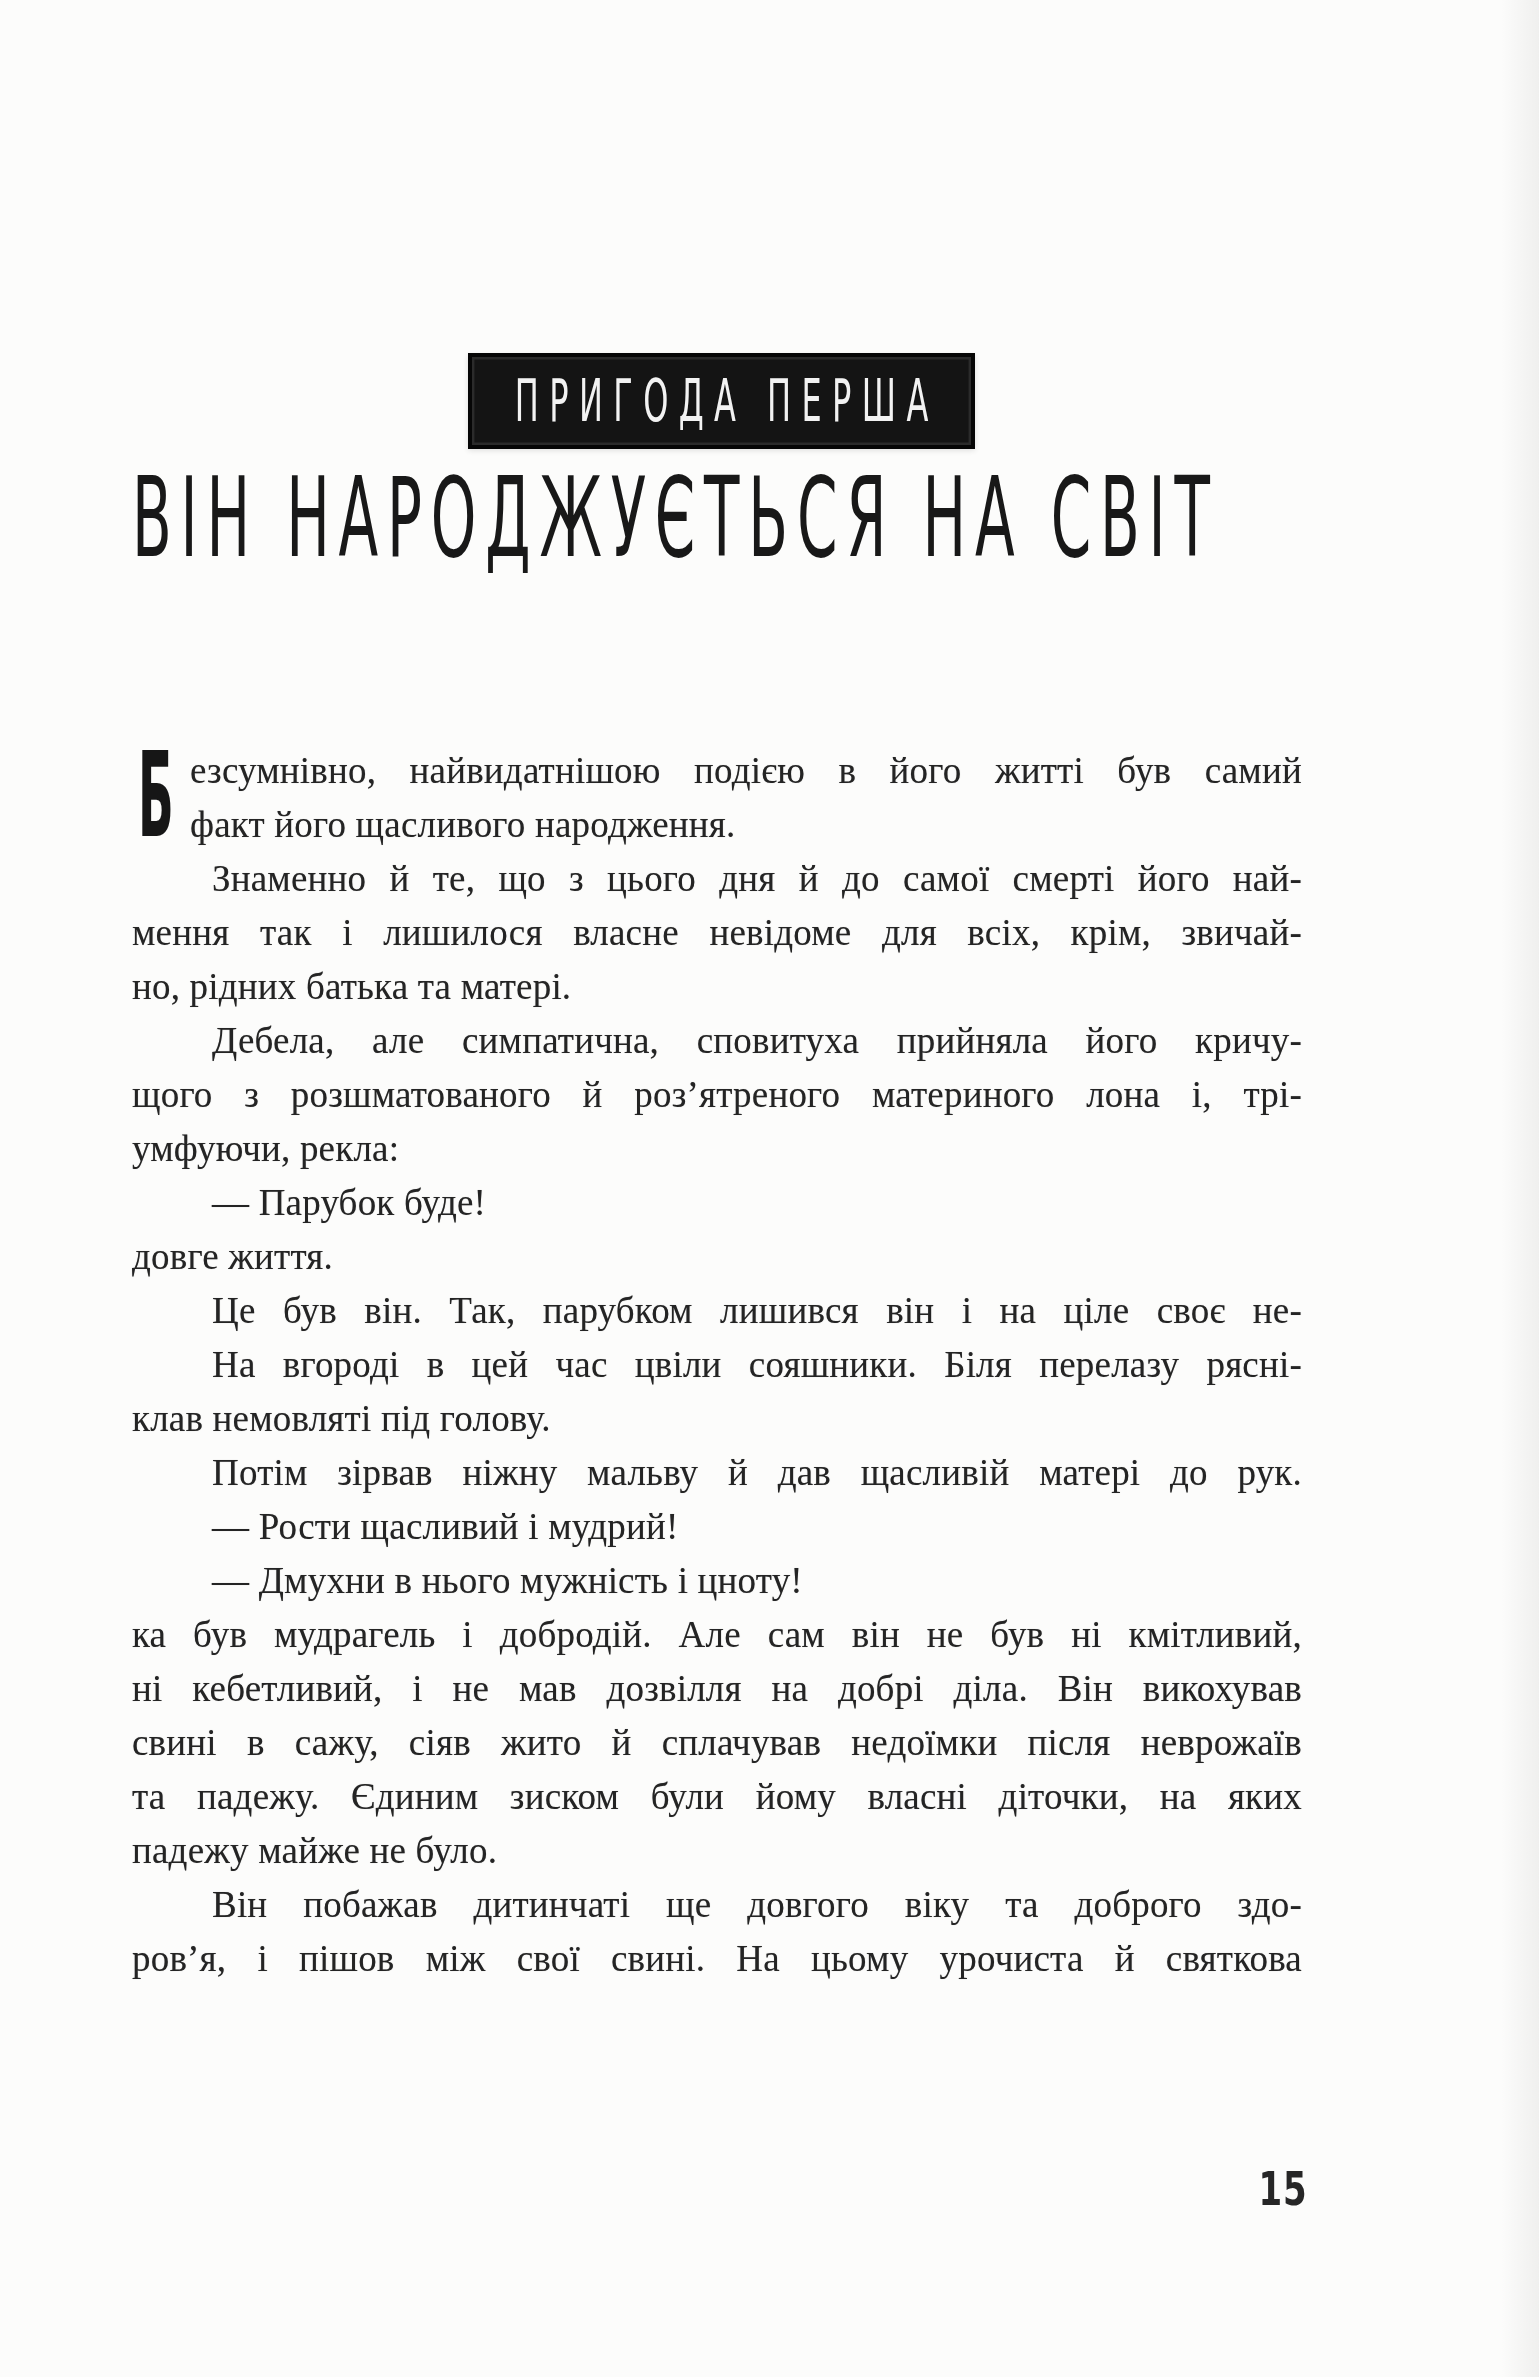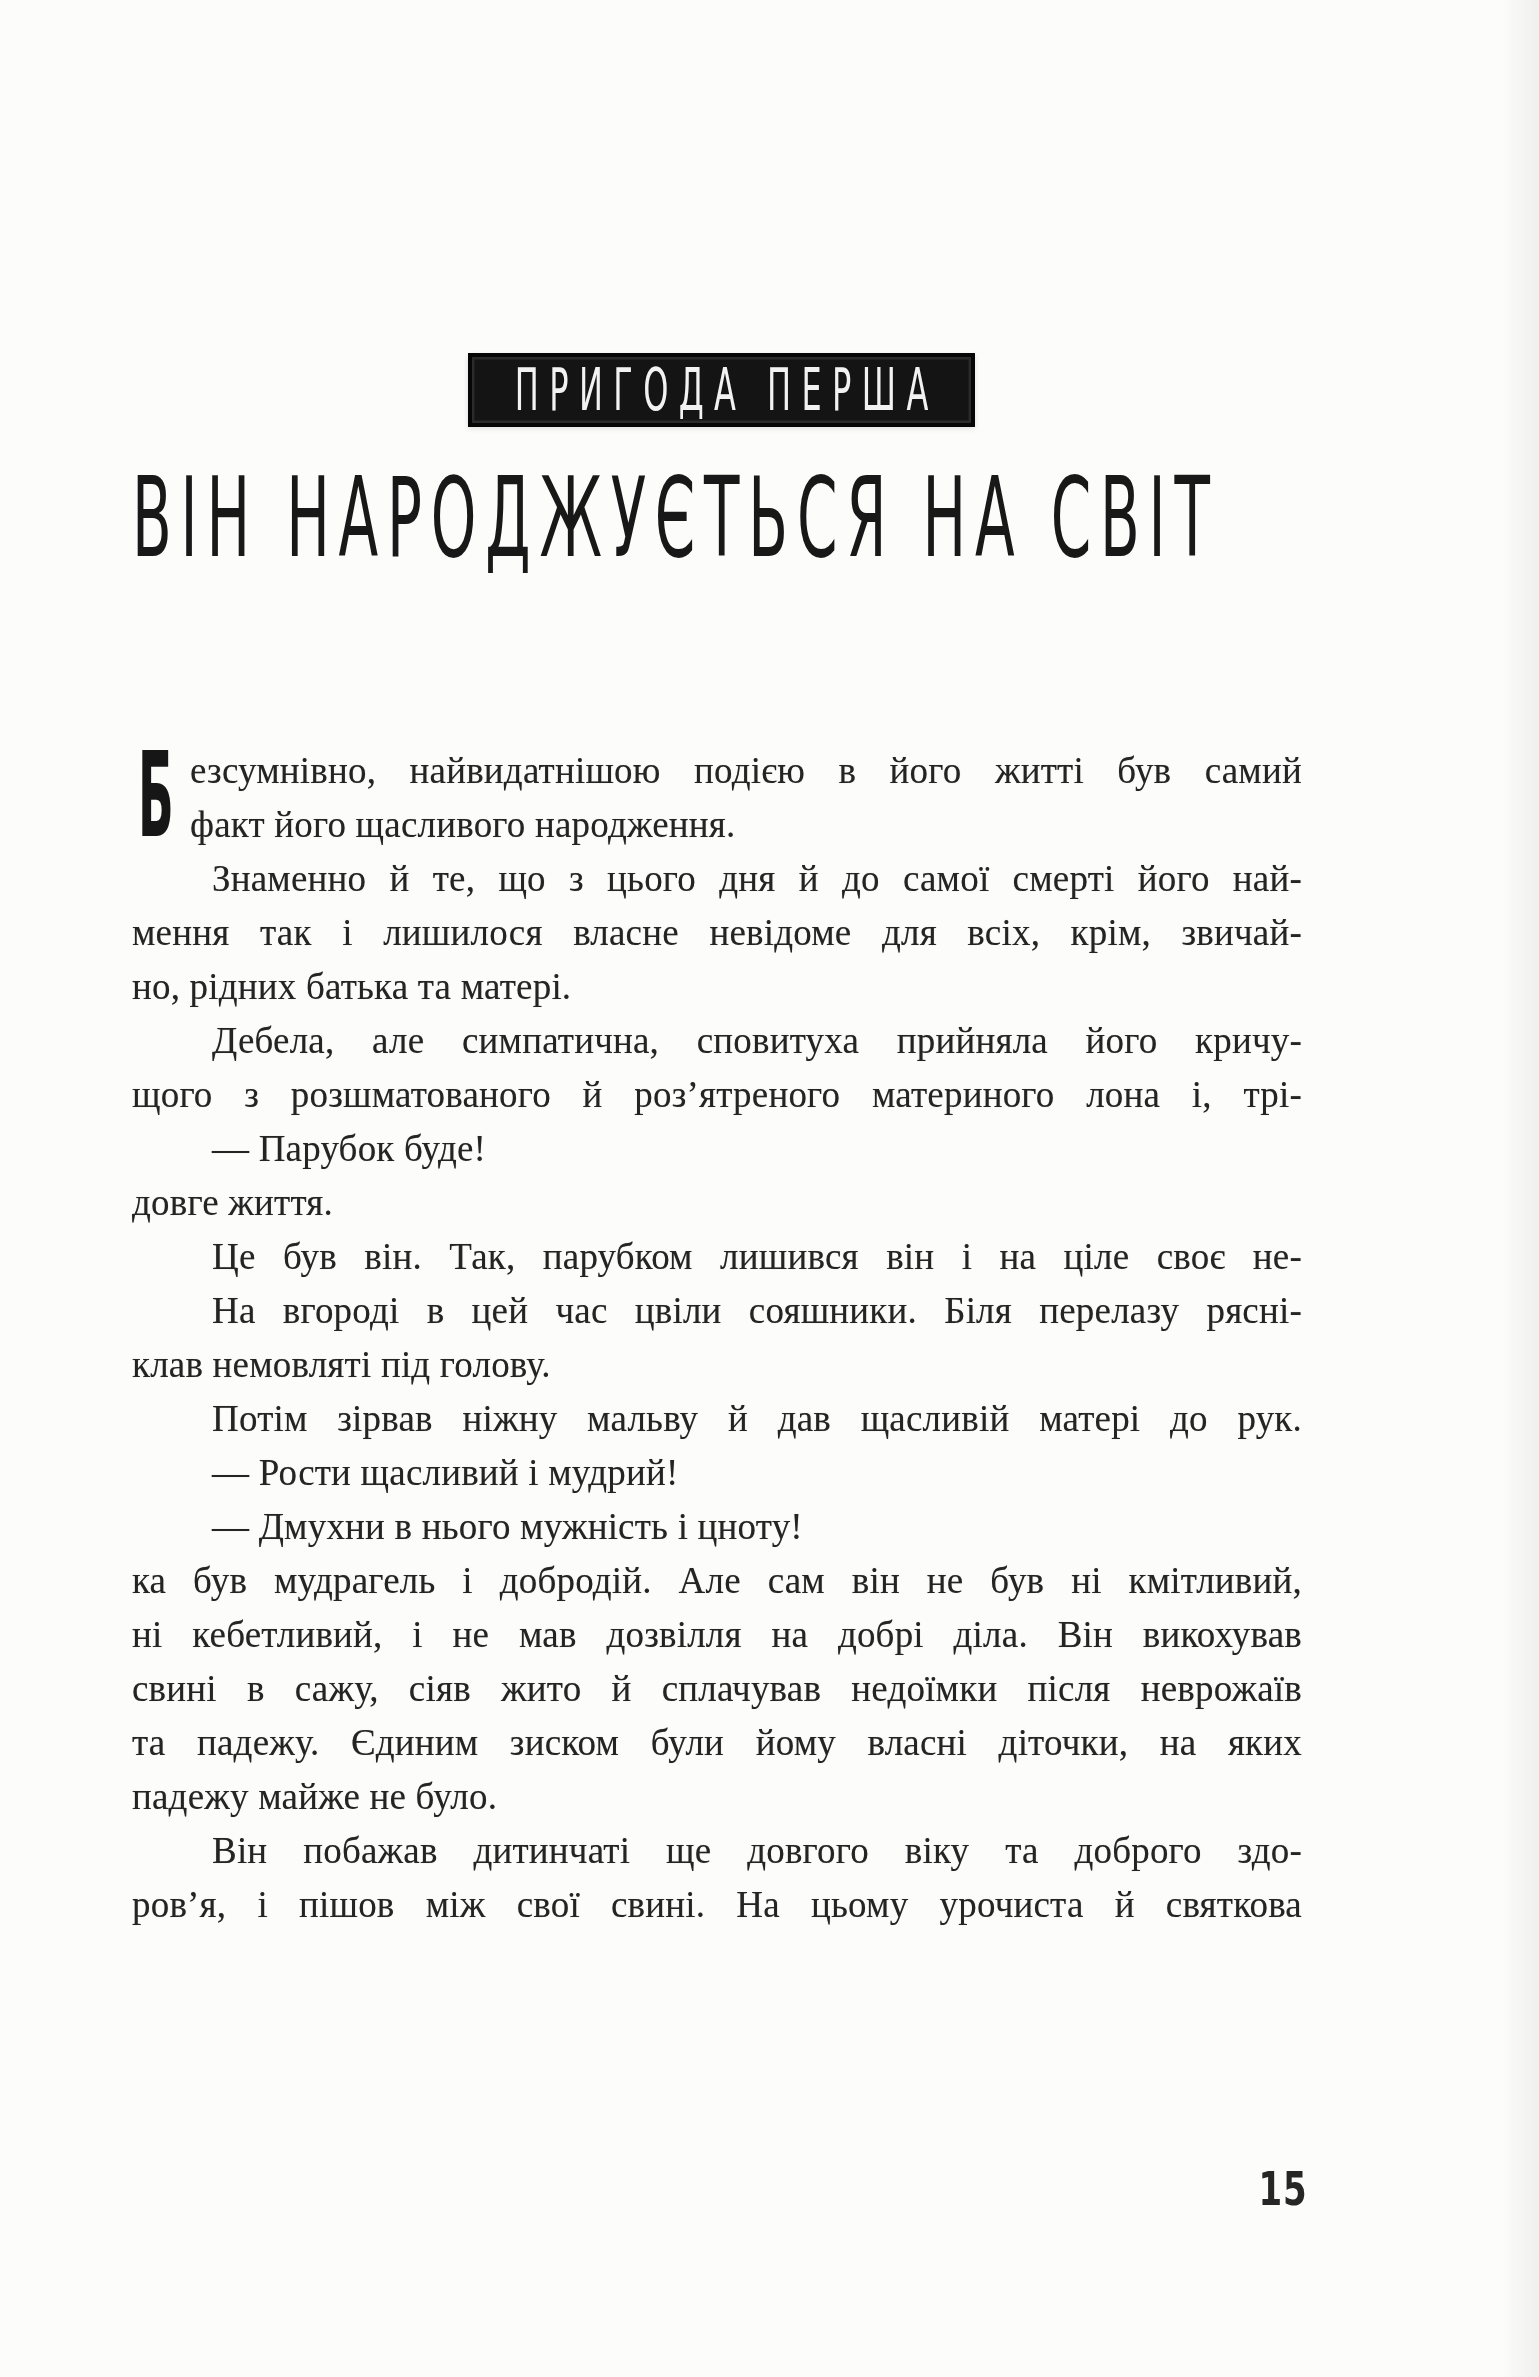--- a/index.html
+++ b/index.html
@@ -19,21 +19,21 @@
     top: 0; right: 0;
     width: 38px; height: 100%;
     background: linear-gradient(to right, rgba(0,0,0,0), rgba(0,0,0,0.05));
     pointer-events: none;
   }
 
   
   .banner {
     position: absolute;
     left: 468px; top: 353px;
-    width: 507px; height: 74px;
+    width: 507px; height: 96px;
     box-sizing: border-box;
     background: var(--banner-bg, #141414);
     border: 4px solid #060606;
     box-shadow: inset 0 0 0 2.4px rgba(255,255,255,0.10), 0 2.4px 5.6px rgba(0,0,0,0.12);
     display: flex;
     align-items: center;
     justify-content: center;
   }
   .banner-text {
     font-family: "DejaVu Sans", sans-serif;
@@ -132,20 +132,21 @@
   <div class="body-block">
     <span class="dropcap">Б</span>
     <div id="lines">
         <div class="line j dc">езсумнівно, найвидатнішою подією в його житті був самий</div>
         <div class="line dc">факт його щасливого народження.</div>
         <div class="line j indent">Знаменно й те, що з цього дня й до самої смерті його най-</div>
         <div class="line j">мення так і лишилося власне невідоме для всіх, крім, звичай-</div>
         <div class="line">но, рідних батька та матері.</div>
         <div class="line j indent">Дебела, але симпатична, сповитуха прийняла його кричу-</div>
         <div class="line j">щого з розшматованого й роз’ятреного материного лона і, трі-</div>
+        <div class="line">умфуючи, рекла:</div>
         <div class="line indent">— Парубок буде!</div>
         <div class="line">довге життя.</div>
         <div class="line j indent">Це був він. Так, парубком лишився він і на ціле своє не-</div>
         <div class="line j indent">На вгороді в цей час цвіли сояшники. Біля перелазу рясні-</div>
         <div class="line">клав немовляті під голову.</div>
         <div class="line j indent">Потім зірвав ніжну мальву й дав щасливій матері до рук.</div>
         <div class="line indent">— Рости щасливий і мудрий!</div>
         <div class="line indent">— Дмухни в нього мужність і цноту!</div>
         <div class="line j">ка був мудрагель і добродій. Але сам він не був ні кмітливий,</div>
         <div class="line j">ні кебетливий, і не мав дозвілля на добрі діла. Він викохував</div>

